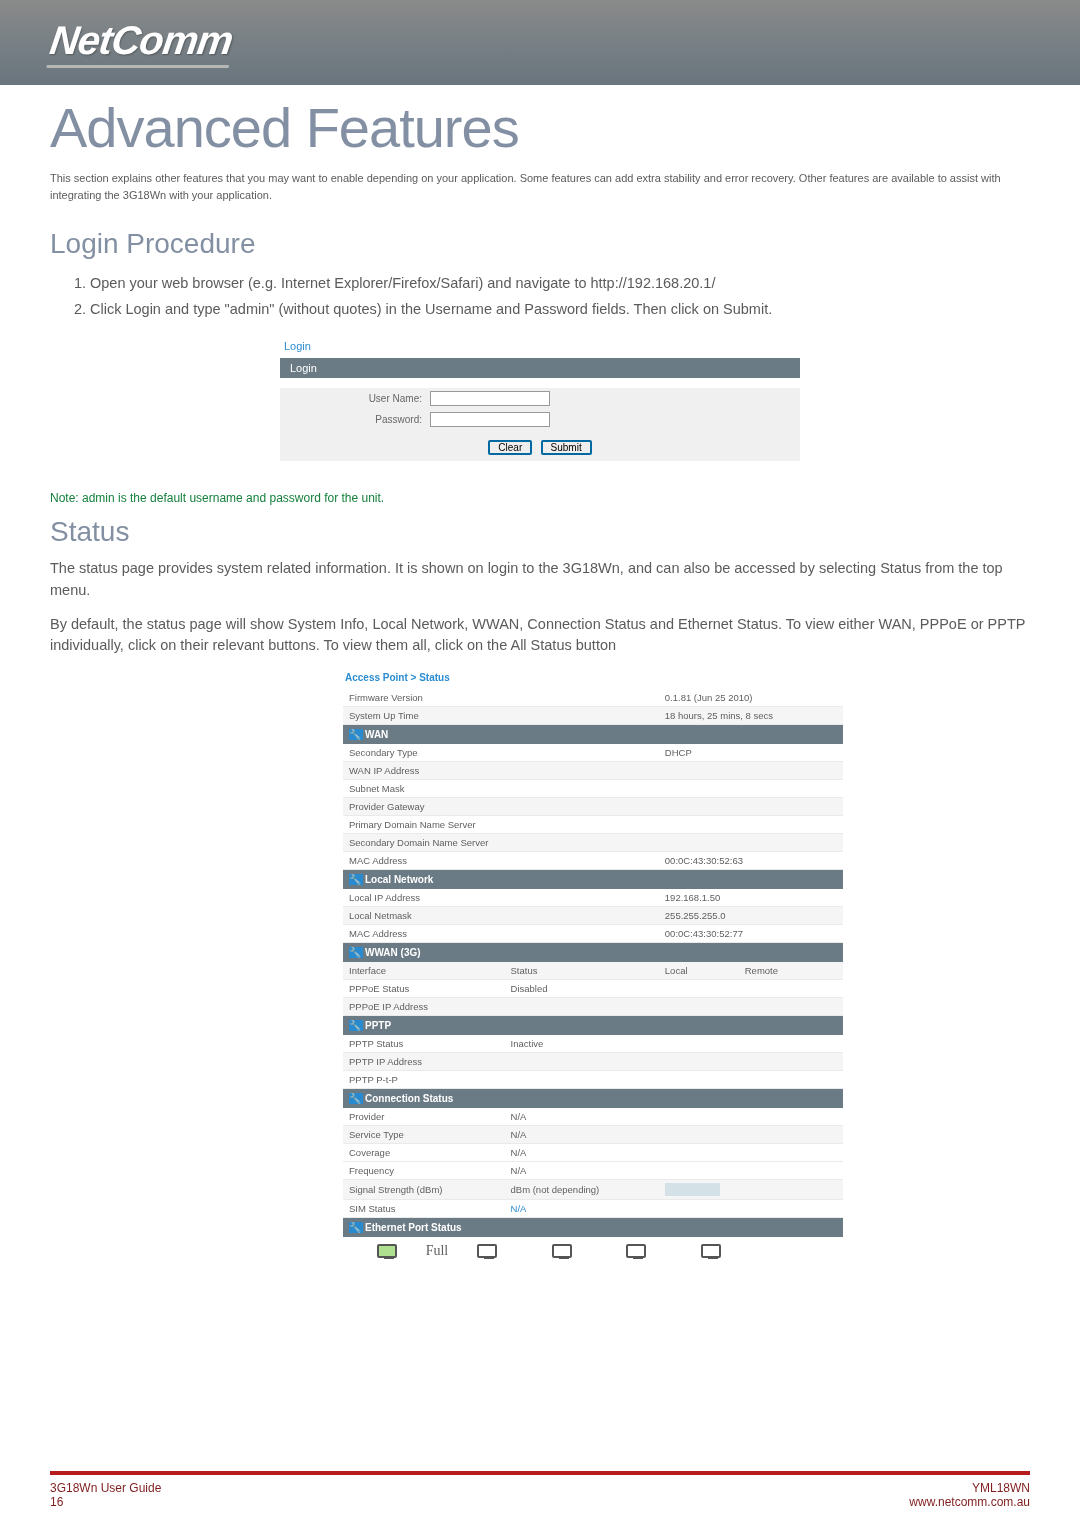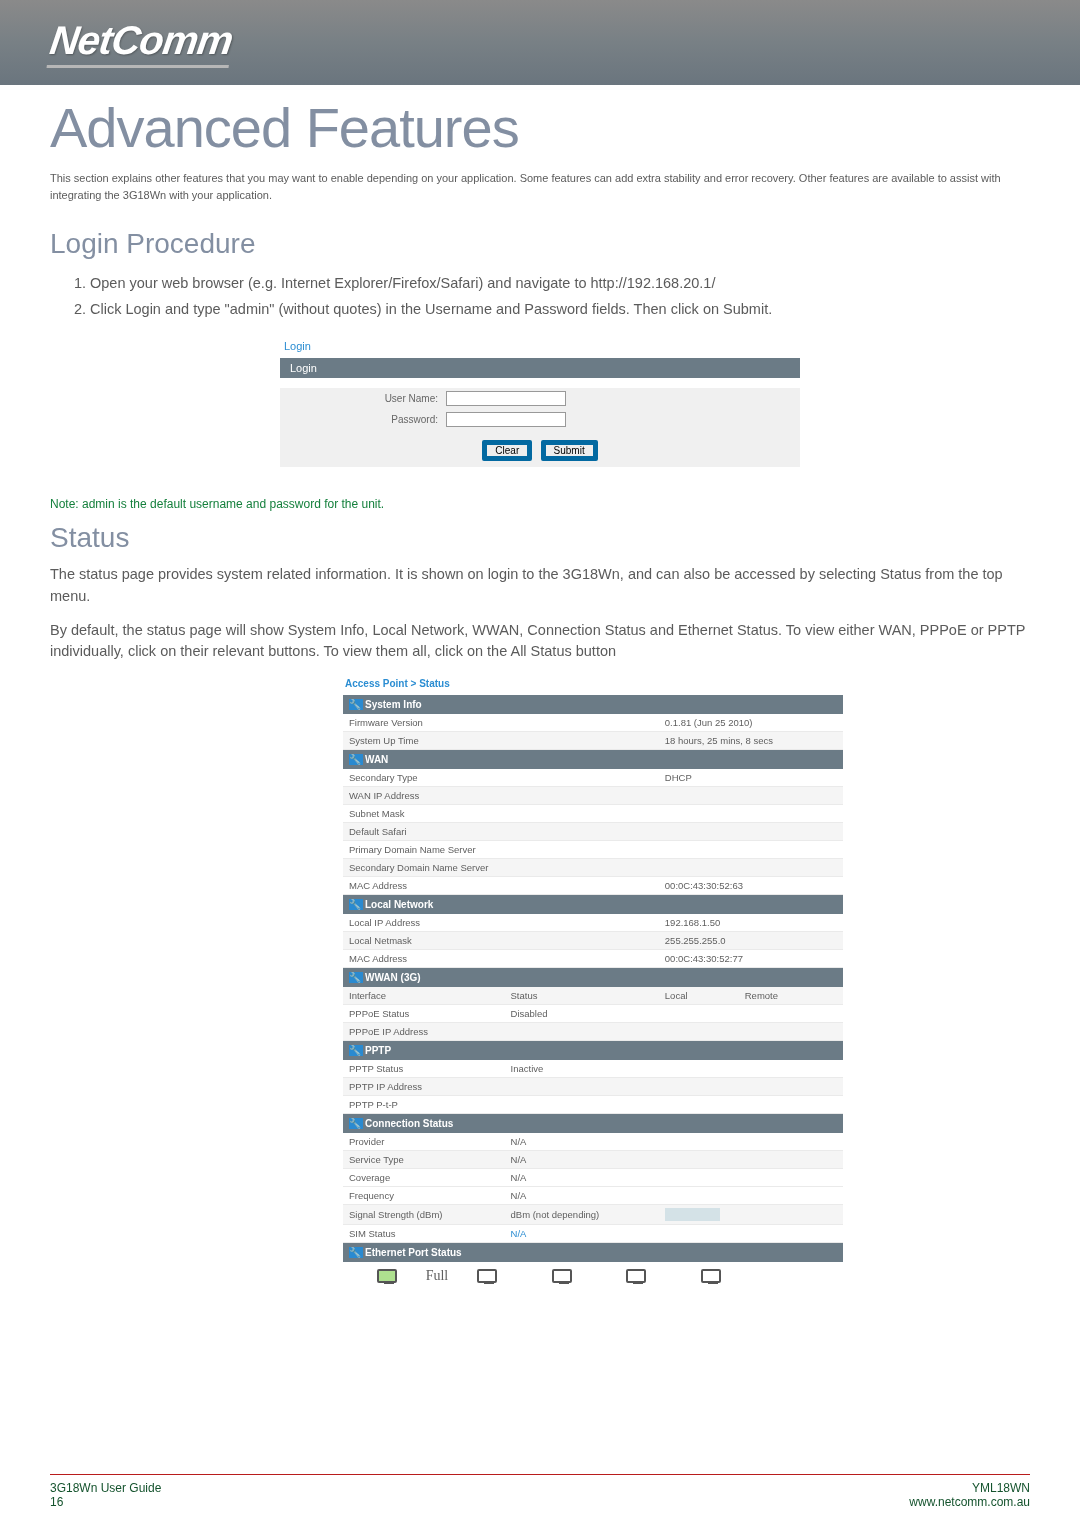--- a/index.html
+++ b/index.html
@@ -70,49 +70,49 @@
     .ls-login-h {
       color: #2b8dd2;
       font-size: 11px;
       padding: 3px 0 6px 4px;
     }
     .ls-table { width: 100%; border-collapse: collapse; font-size: 10px; }
     .ls-header-row { background: #6b7b86; color: #fff; }
     .ls-header-row td { padding: 4px 10px; font-size: 11px; }
     .ls-spacer-row td { height: 10px; background: #fff; }
     .ls-row { background: #f0f0f0; }
-    .ls-row td.lbl { text-align: right; padding: 5px 8px 5px 7px; color:#666; width: 166px; }
+    .ls-row td.lbl { text-align: right; padding: 5px 8px 5px 7px; color:#666; width: 150px; }
     .ls-row td.inp { padding: 3px 0; }
     .ls-row input[type=text], .ls-row input[type=password]{
       width: 120px; height: 15px; border: 1px solid #999; background:#fff;
     }
     .ls-btn-row td { text-align: center; padding: 10px 0 6px 0; background: #f0f0f0;}
-    .ls-btn { font-size: 10px; padding: 0 8px; border: 5px solid #0369a1; background:#eee; border-radius:2px;}
+    .ls-btn { font-size: 10px; padding: 0 8px; border: 2px solid #0369a1; background:#eee; border-radius:2px;}
     .ls-end-row td { height: 10px; background: #fff; }
     .note { color: #15803d; font-size: 12px; margin: 20px 0 11px 0; }
     .para { color: #5b5b5b; font-size: 14.5px; line-height: 1.5; margin-bottom: 12px;}
     .status-screenshot { margin: 8px auto 0 293px; width: 500px; }
     .ss-breadcrumb { color: #2b8dd2; font-size: 10px; padding: 3px 0 6px 2px; font-weight: bold;}
     .ss-table { width: 100%; border-collapse: collapse; font-size: 9.5px; color: #5f5f5f; }
     .ss-table td { padding: 3px 6px; border-bottom: 1px solid #eaeaea; }
     .ss-section { background: #6b7b86; color:#fff; font-size: 10px; font-weight:bold;}
     .ss-section td { padding: 4px 6px; border-bottom:none;}
     .ss-section .wrench { background: #2a8ad0; display:inline-block; width:14px; text-align:center; margin-right:2px;}
     .ss-alt { background: #f5f5f5; }
     .ss-eth-row td { padding: 6px 8px; background: #fff; border-bottom: none;}
     .eth-port { display:inline-block; width: 20px; height: 14px; border: 2px solid #555; border-radius: 2px; vertical-align:middle; margin: 0 26px; position:relative; background:#fff;}
     .eth-port.active{ background: #aee08f; }
     .eth-port::after{ content:""; position:absolute; left:5px; bottom:-3px; width:10px; height:3px; background:#555;}
     .sig-bar { display:inline-block; background:#d4e2e7; width:55px; height:13px; vertical-align:middle;}
     .footer {
       position: absolute;
       bottom: 18px; left: 50px; right: 50px;
-      border-top: 1px solid #b91c1c; padding-top: 6px;
+      border-top: 4px solid #b91c1c; padding-top: 6px;
       display: flex; justify-content: space-between;
-      color: #14532d; font-size: 12px;
+      color: #7f1d1d; font-size: 12px;
     }
     .footer .right{ text-align:right; }
   </style>
 </head>
 <body>
 
 <div class="top-band">
   <span class="logo">NetComm</span>
 </div>
 
@@ -162,23 +162,20 @@
 
   <h2>Status</h2>
   <p class="para">The status page provides system related information. It is shown on login to the 3G18Wn, and can also be accessed by selecting Status from the top menu.</p>
   <p class="para">By default, the status page will show System Info, Local Network, WWAN, Connection Status and Ethernet Status. To view either WAN, PPPoE or PPTP individually, click on their relevant buttons. To view them all, click on the All Status button</p>
 
   <div class="status-screenshot">
     <div class="ss-breadcrumb">Access Point &gt; Status</div>
     <table class="ss-table">
 
       <tbody>
-          <tr class="ss-section">
-            <td colspan="4"><span class="wrench">🔧</span><span>System Info</span></td>
-          </tr>
       <tr>
             <td colspan="2">Firmware Version</td>
             <td colspan="2">0.1.81 (Jun 25 2010)</td>
           </tr>
       <tr class="ss-alt">
             <td colspan="2">System Up Time</td>
             <td colspan="2">18 hours, 25 mins, 8 secs</td>
           </tr>
 
       <tr class="ss-section">
@@ -190,21 +187,21 @@
           </tr>
       <tr class="ss-alt">
             <td colspan="2">WAN IP Address</td>
             <td colspan="2"></td>
           </tr>
       <tr>
             <td colspan="2">Subnet Mask</td>
             <td colspan="2"></td>
           </tr>
       <tr class="ss-alt">
-            <td colspan="2">Default Safari</td>
+            <td colspan="2">Provider Gateway</td>
             <td colspan="2"></td>
           </tr>
       <tr>
             <td colspan="2">Primary Domain Name Server</td>
             <td colspan="2"></td>
           </tr>
       <tr class="ss-alt">
             <td colspan="2">Secondary Domain Name Server</td>
             <td colspan="2"></td>
           </tr>

